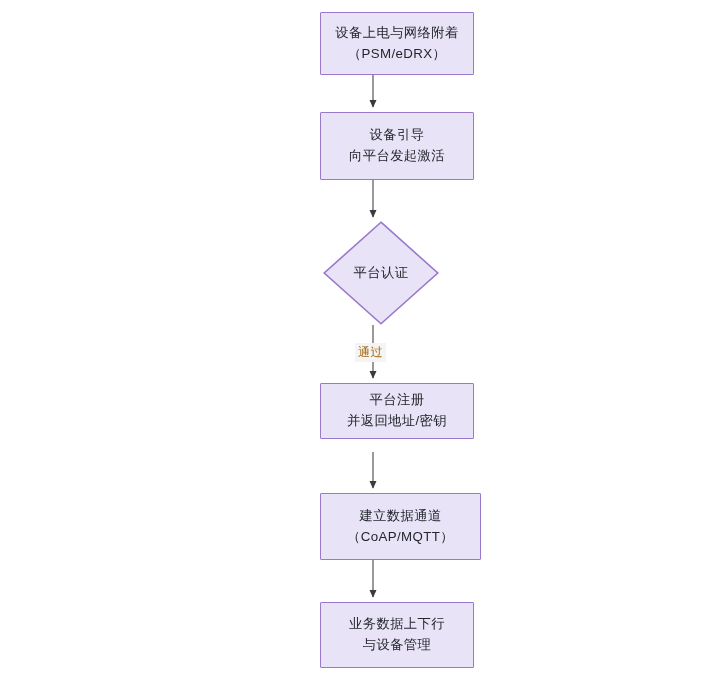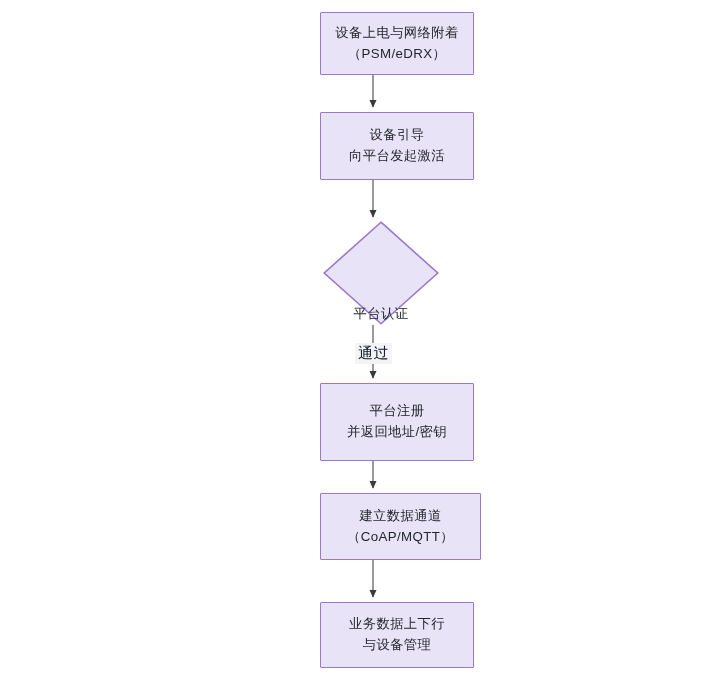--- a/index.html
+++ b/index.html
@@ -45,21 +45,20 @@
     font-size: 13.3px;
     line-height: 1.55;
     color: #23272c;
     letter-spacing: 0.4px;
     white-space: pre-line;
     padding: 0 6px;
   }
   .node-decision {
     background: transparent;
     border: none;
-    align-items: flex-end;
   }
   .diamond-shape {
     position: absolute;
     left: 0;
     top: 0;
     width: 100%;
     height: 100%;
   }
   .diamond-shape .dia-fill {
     fill: #e8e3f7;
@@ -69,22 +68,22 @@
   .decision-text {
     position: relative;
     z-index: 2;
     font-size: 13.3px;
     line-height: 1.55;
     color: #23272c;
     letter-spacing: 0.4px;
   }
   .edge-label {
     position: absolute;
-    font-size: 15px;
-    color: #0f172a;
+    font-size: 12px;
+    color: #a16207;
     background: #f4f4f4;
     padding: 1px 3px;
     letter-spacing: 0.5px;
     white-space: nowrap;
   }
 </style>
 </head>
 <body>
 
 <div id="flow-canvas">
@@ -119,21 +118,21 @@
 
   <div class="node node-decision" style="left:323px; top:221px; width:116px; height:104px;">
     <svg class="diamond-shape" viewBox="0 0 116 104" preserveAspectRatio="none">
       <polygon class="dia-fill" points="58,1.2 114.8,52 58,102.8 1.2,52"></polygon>
     </svg>
     <span class="decision-text">平台认证</span>
   </div>
 
   <div class="edge-label" style="left:355px; top:343px;">通过</div>
 
-  <div class="node node-process" style="left:296px; top:383px; width:154px; height:78px;">
+  <div class="node node-process" style="left:296px; top:383px; width:154px; height:56px;">
     <span class="node-label">平台注册
 并返回地址/密钥</span>
   </div>
 
   <div class="node node-process" style="left:296px; top:493px; width:161px; height:67px;">
     <span class="node-label">建立数据通道
 （CoAP/MQTT）</span>
   </div>
 
   <div class="node node-process" style="left:296px; top:602px; width:154px; height:66px;">

